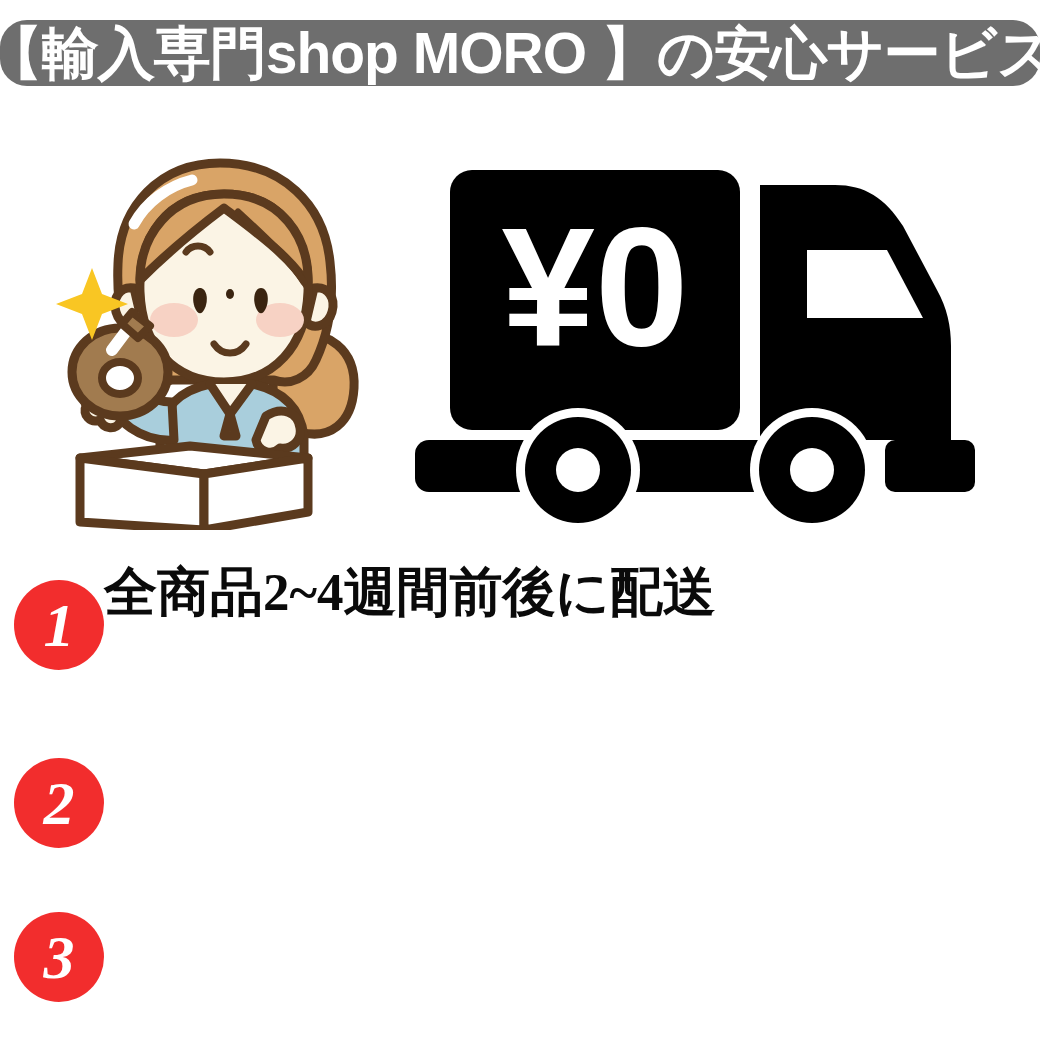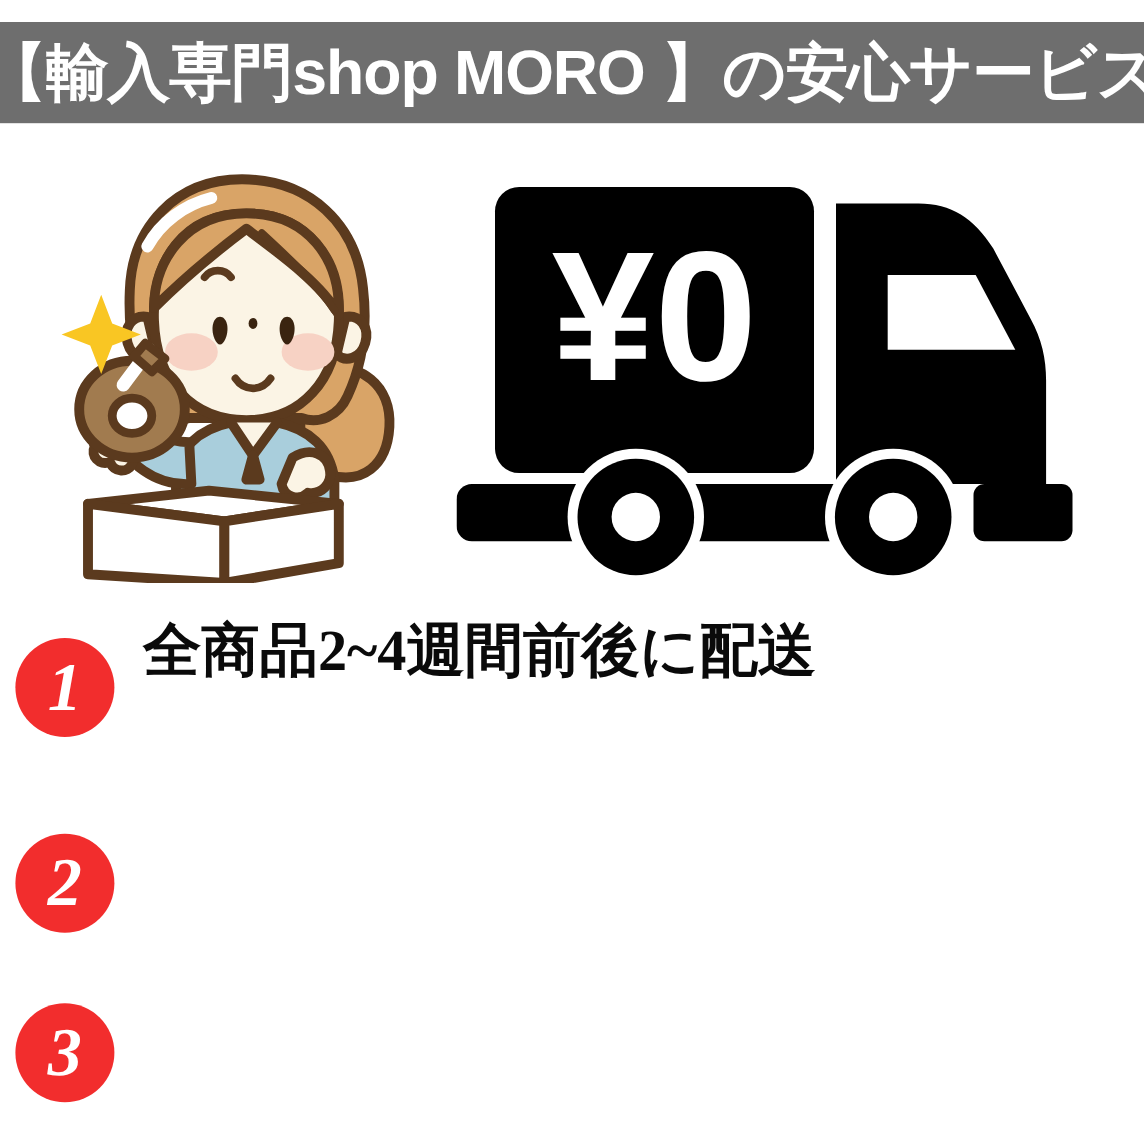--- a/index.html
+++ b/index.html
@@ -14,26 +14,27 @@
     overflow: hidden;
     font-family: "Liberation Sans", sans-serif;
   }
 
   
   #header-band {
     position: absolute;
     left: 0;
     top: 20px;
     width: 1040px;
-    height: 92px;
+    height: 66px;
     background: #6e6e6e;
     display: flex;
     align-items: center;
     justify-content: center;
     box-sizing: border-box;
+    border-radius: 27px;
   }
   #header-title {
     color: #ffffff;
     font-family: "Liberation Sans", "DejaVu Sans", sans-serif;
     font-weight: bold;
     font-size: 57px;
     letter-spacing: -1px;
     white-space: nowrap;
     line-height: 1;
   }
@@ -97,21 +98,20 @@
     line-height: 1;
     margin-left: 14px;
     user-select: none;
   }
   #benefit-row-1 .badge { margin-top: 22px; }
   #benefit-row-2 .badge { margin-top: 10px; }
   #benefit-row-3 .badge { margin-top: 6px; }
 
   .benefit-text {
     flex: 1 1 auto;
-    margin-left: 26px;
     font-family: "Liberation Serif", "DejaVu Serif", serif;
     font-weight: bold;
     color: #0a0a0a;
     font-size: 53px;
     line-height: 1.32;
     letter-spacing: 0px;
   }
   .benefit-line {
     display: block;
     white-space: nowrap;

